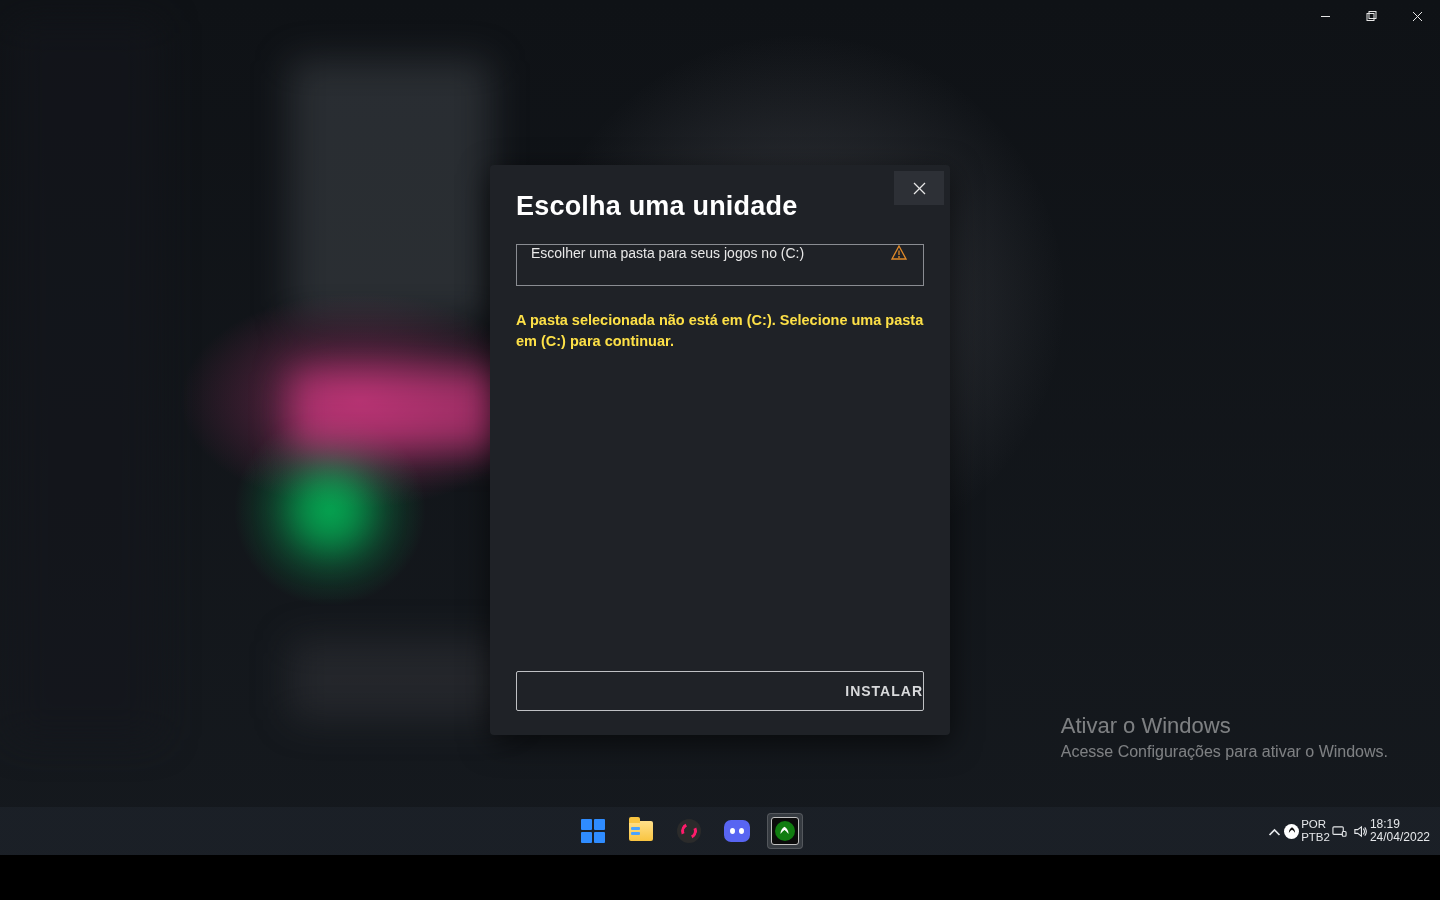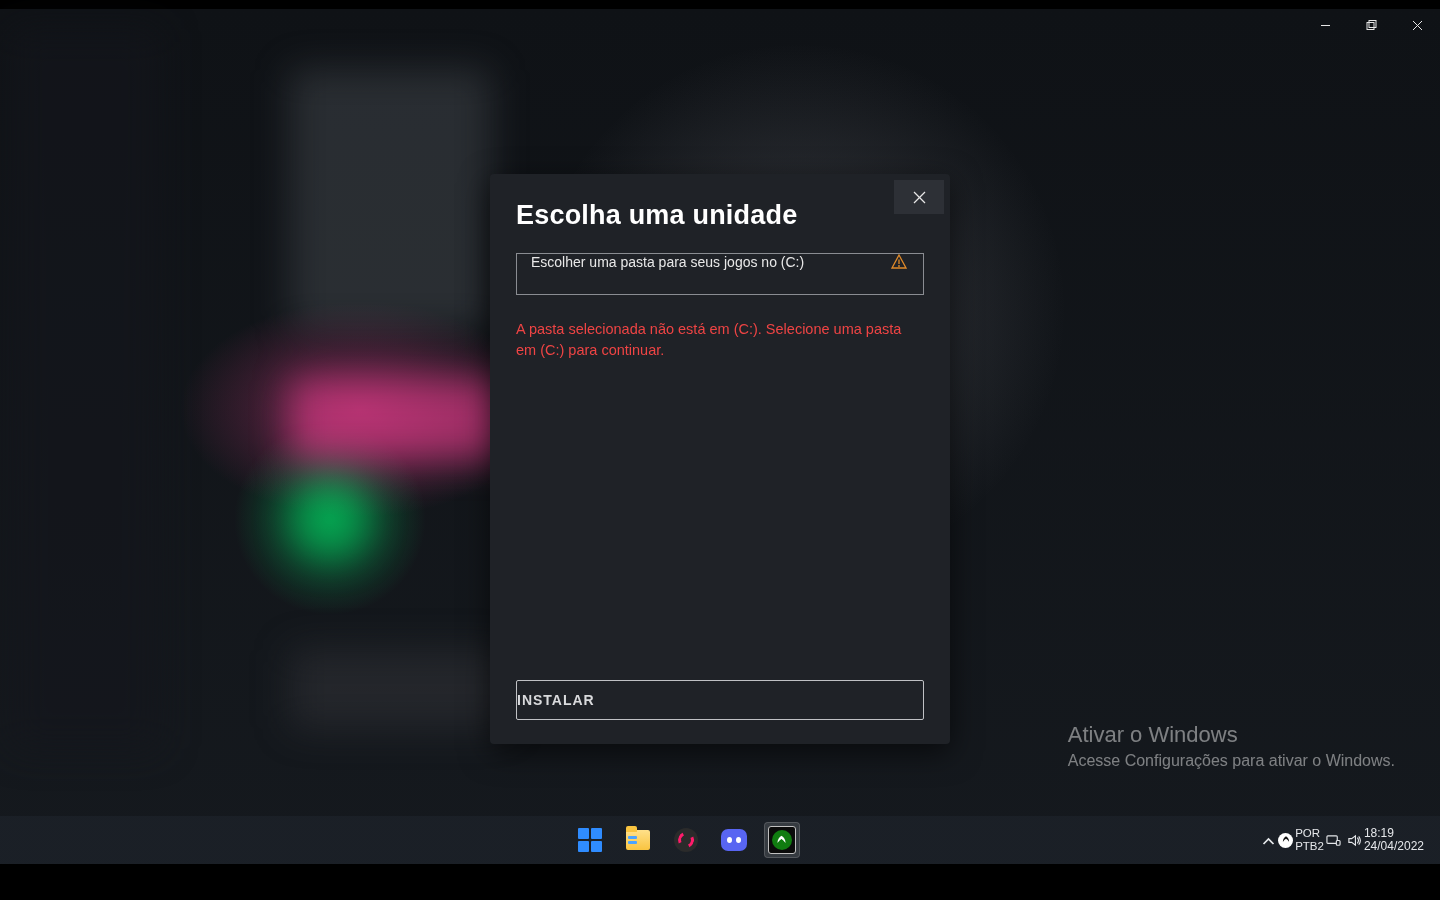--- a/index.html
+++ b/index.html
@@ -5,21 +5,20 @@
     * { margin: 0; padding: 0; box-sizing: border-box; }
     html, body { width: 1440px; height: 900px; overflow: hidden; font-family: "Segoe UI", Arial, sans-serif; background: #000; }
     .desktop {
       position: relative; width: 1440px; height: 855px;
       background:
         radial-gradient(ellipse 300px 180px at 360px 400px, rgba(230,60,140,.45), transparent 60%),
         radial-gradient(circle 160px at 330px 510px, rgba(0,230,110,.40), transparent 60%),
         radial-gradient(circle 380px at 800px 300px, rgba(180,180,190,.25), transparent 70%),
         linear-gradient(#0f1216,#15191e);
       filter: none;
-      margin-top: 9px;
     }
     .blurlayer { position:absolute; inset:0; filter: blur(18px); }
     .blurblob { position:absolute; border-radius: 8px; }
     .b1{left:290px;top:60px;width:200px;height:260px;background:rgba(90,95,100,.35);}
     .b2{left:290px;top:370px;width:220px;height:80px;background:rgba(230,60,140,.6);}
     .b3{left:290px;top:470px;width:80px;height:80px;background:rgba(0,220,100,.5);border-radius:50%;}
     .b4{left:10px;top:20px;width:150px;height:720px;background:rgba(20,22,28,.6);}
     .b5{left:290px;top:640px;width:220px;height:80px;background:rgba(60,60,65,.4);}
 
     .window-controls {
@@ -53,47 +52,48 @@
     .folder-select {
       margin-top: 22px;
       height: 42px; border: 1px solid #8a8d92;
       display: flex; align-items: flex-start; justify-content: space-between;
       padding: 0 16px 0 14px; cursor: pointer;
     }
     .folder-select span { color: #e8e8e8; font-size: 14px; }
     .folder-select .warn { color: #e08a2a; }
     .folder-select svg { width: 16px; height: 16px; }
     .error-text {
-      margin-top: 24px; color: #ef4444; font-size: 14.5px; line-height: 1.45;
+      margin-top: 24px; color: #fde047; font-size: 14.5px; line-height: 1.45;
       max-width: 410px;
+      font-weight: bold;
     }
     .spacer { flex: 1; }
     .install-btn {
       height: 40px; border: 1.5px solid #bfc1c4; color: #d9dadc;
-      display: flex; align-items: center; justify-content: flex-start;
+      display: flex; align-items: center; justify-content: flex-end;
       font-size: 14px; font-weight: 600; letter-spacing: 1px;
       cursor: pointer; border-radius: 2px; background: transparent;
     }
 
     .watermark {
-      position: absolute; right: 45px; bottom: 94px; text-align: left;
+      position: absolute; right: 52px; bottom: 94px; text-align: left;
       color: rgba(255,255,255,.45);
     }
     .watermark .l1 { font-size: 22px; font-weight: 300; }
     .watermark .l2 { font-size: 16px; font-weight: 300; margin-top: 4px;}
 
     .taskbar {
       position: absolute; left: 0; bottom: 0; width: 100%; height: 48px;
       background: linear-gradient(#1b2027f0,#1b2027f0);
       display: flex; align-items: center;
     }
     .tb-center { flex: 1; display: flex; justify-content: center; gap: 12px; align-items:center; }
     .tb-icon { width: 36px; height: 36px; border-radius: 4px; display:flex;align-items:center;justify-content:center; cursor:pointer;}
     .tb-icon.selected { background: rgba(255,255,255,.12); border:1px solid rgba(255,255,255,.15);}
-    .tb-right { display:flex; align-items:center; gap:2px; padding-right: 16px; color:#e5e7ea; font-size:12px;}
+    .tb-right { display:flex; align-items:center; gap:2px; padding-right: 10px; color:#e5e7ea; font-size:12px;}
     .tray-group { display:flex; align-items:center; gap:6px; }
     .lang { line-height:1.1; font-size:11.5px; text-align:left;}
     .clock { line-height:1.1; font-size:12px;}
     .tb-right svg{ width:15px;height:15px; }
 
     
     .explorer-icon{width:24px;height:20px;background:linear-gradient(#ffe08a,#f9c440);border-radius:2px;position:relative;}
     .explorer-icon::before{content:"";position:absolute;left:0;top:-4px;width:11px;height:6px;background:#f9c440;border-radius:2px 2px 0 0;}
     .explorer-icon::after{content:"";position:absolute;left:2px;top:6px;width:9px;height:3px;background:#4aa3ff;border-radius:1px;box-shadow:0 5px 0 #4aa3ff;}
     .opera-icon{width:24px;height:24px;border-radius:50%;background:#2b2b2b;display:flex;align-items:center;justify-content:center;}

